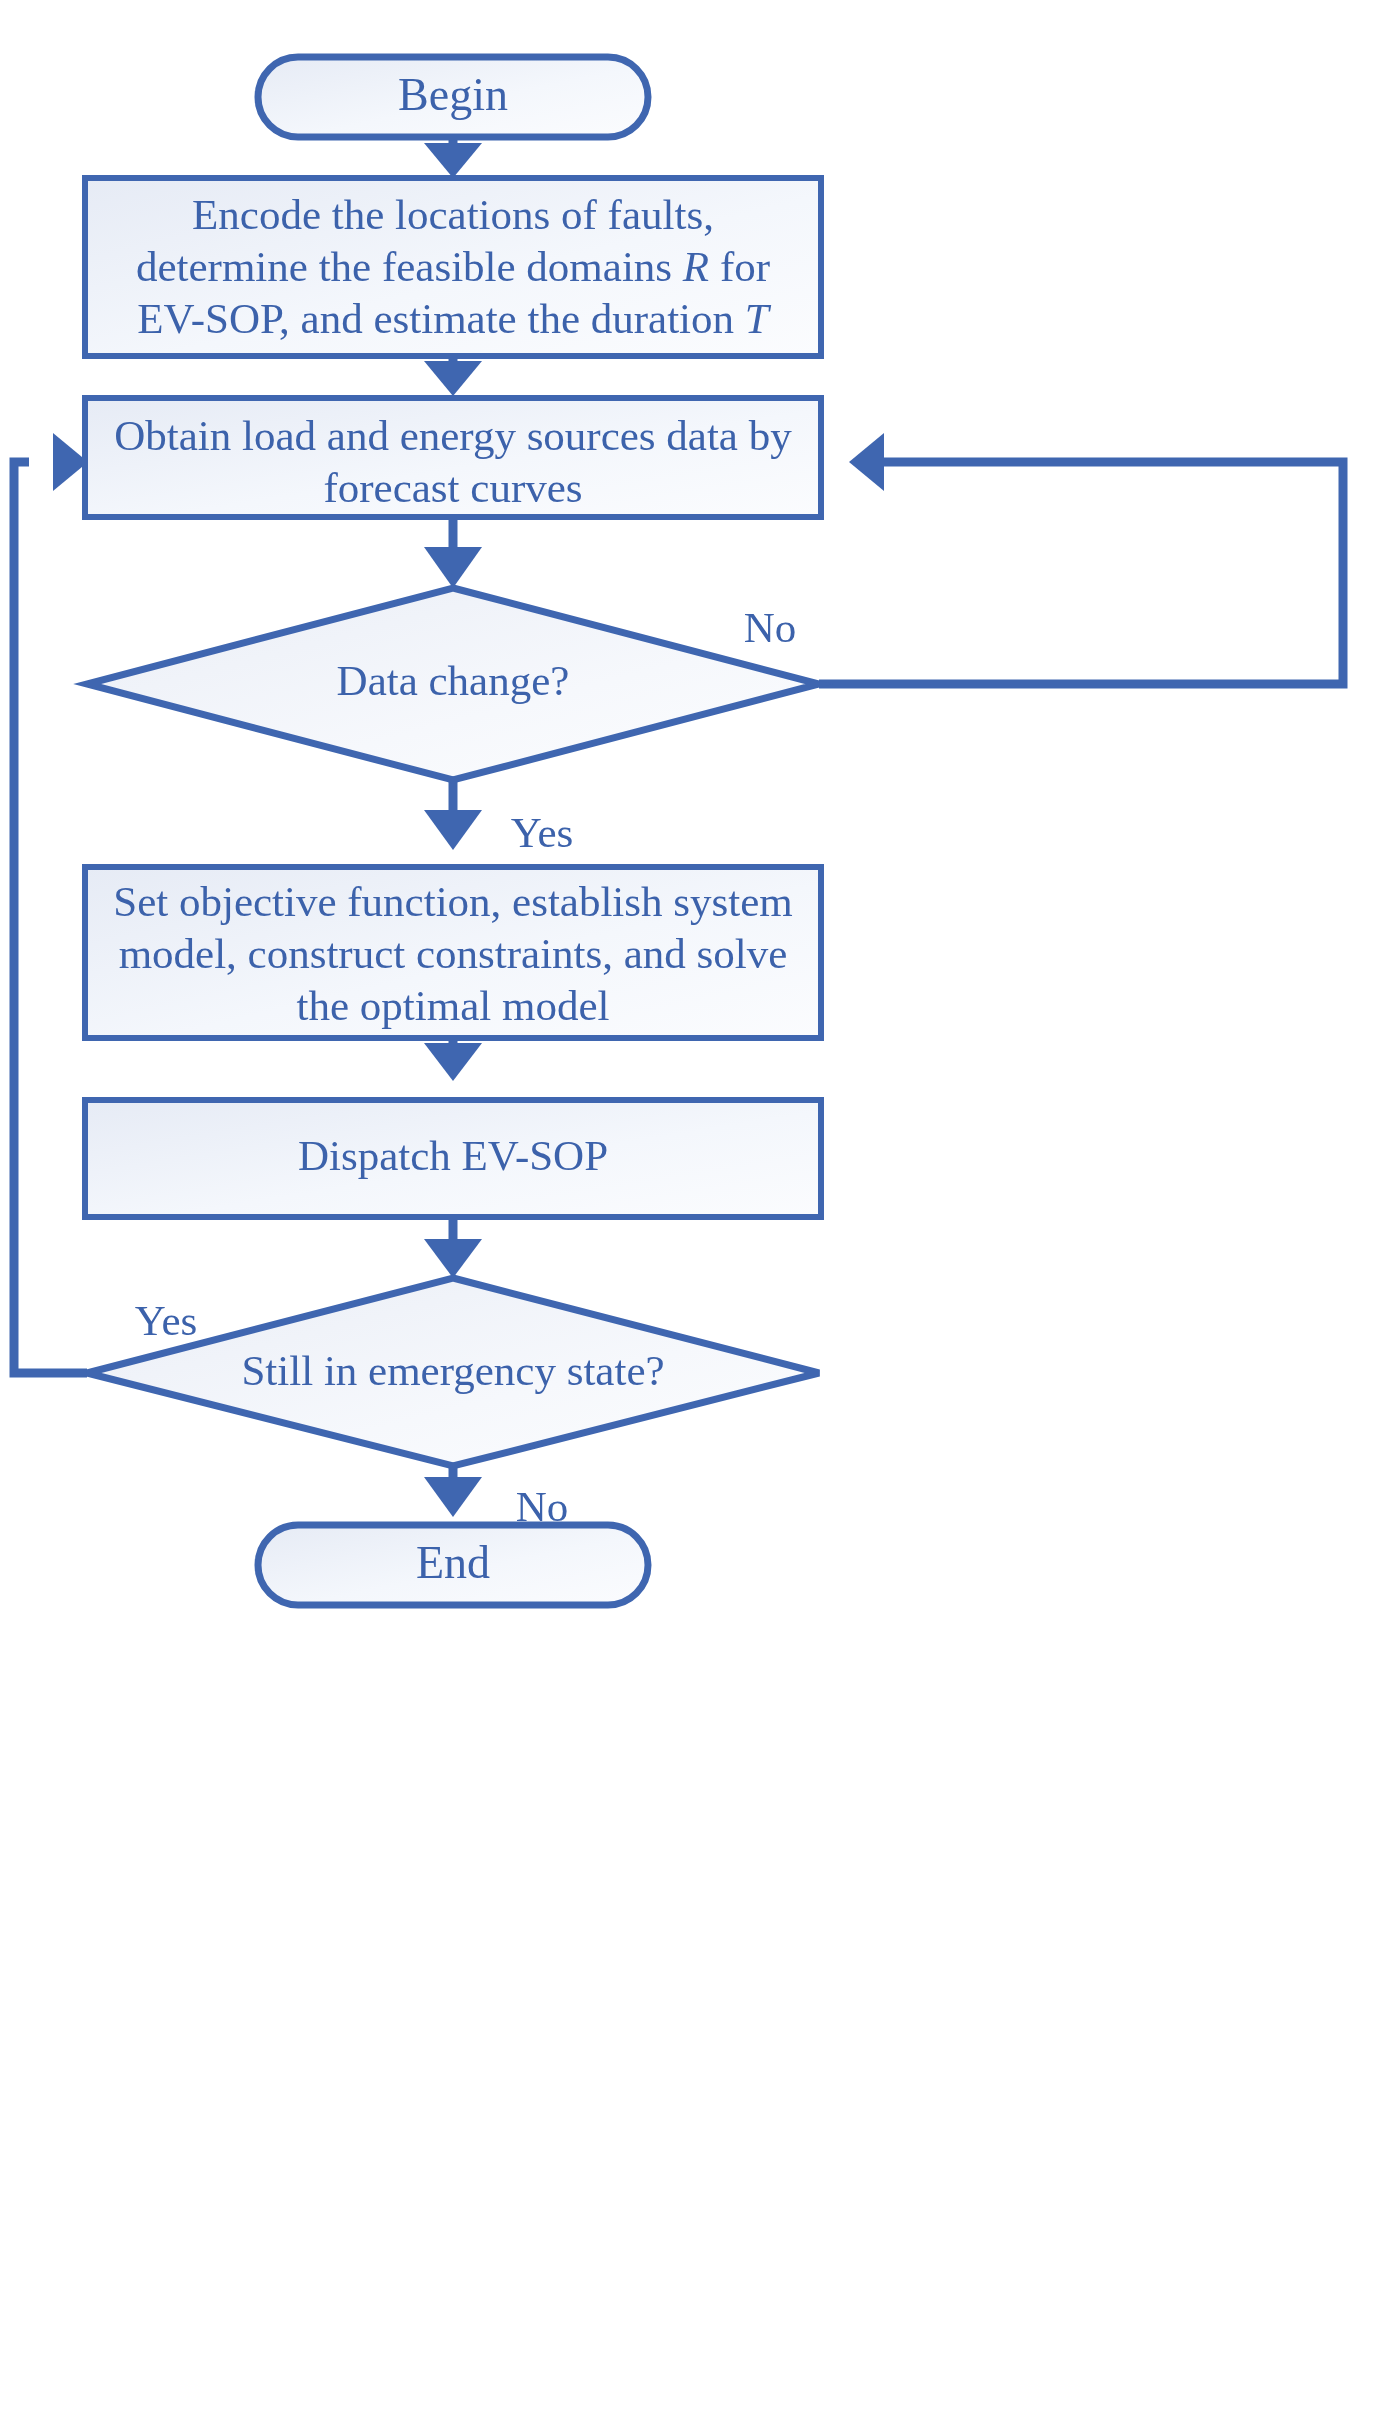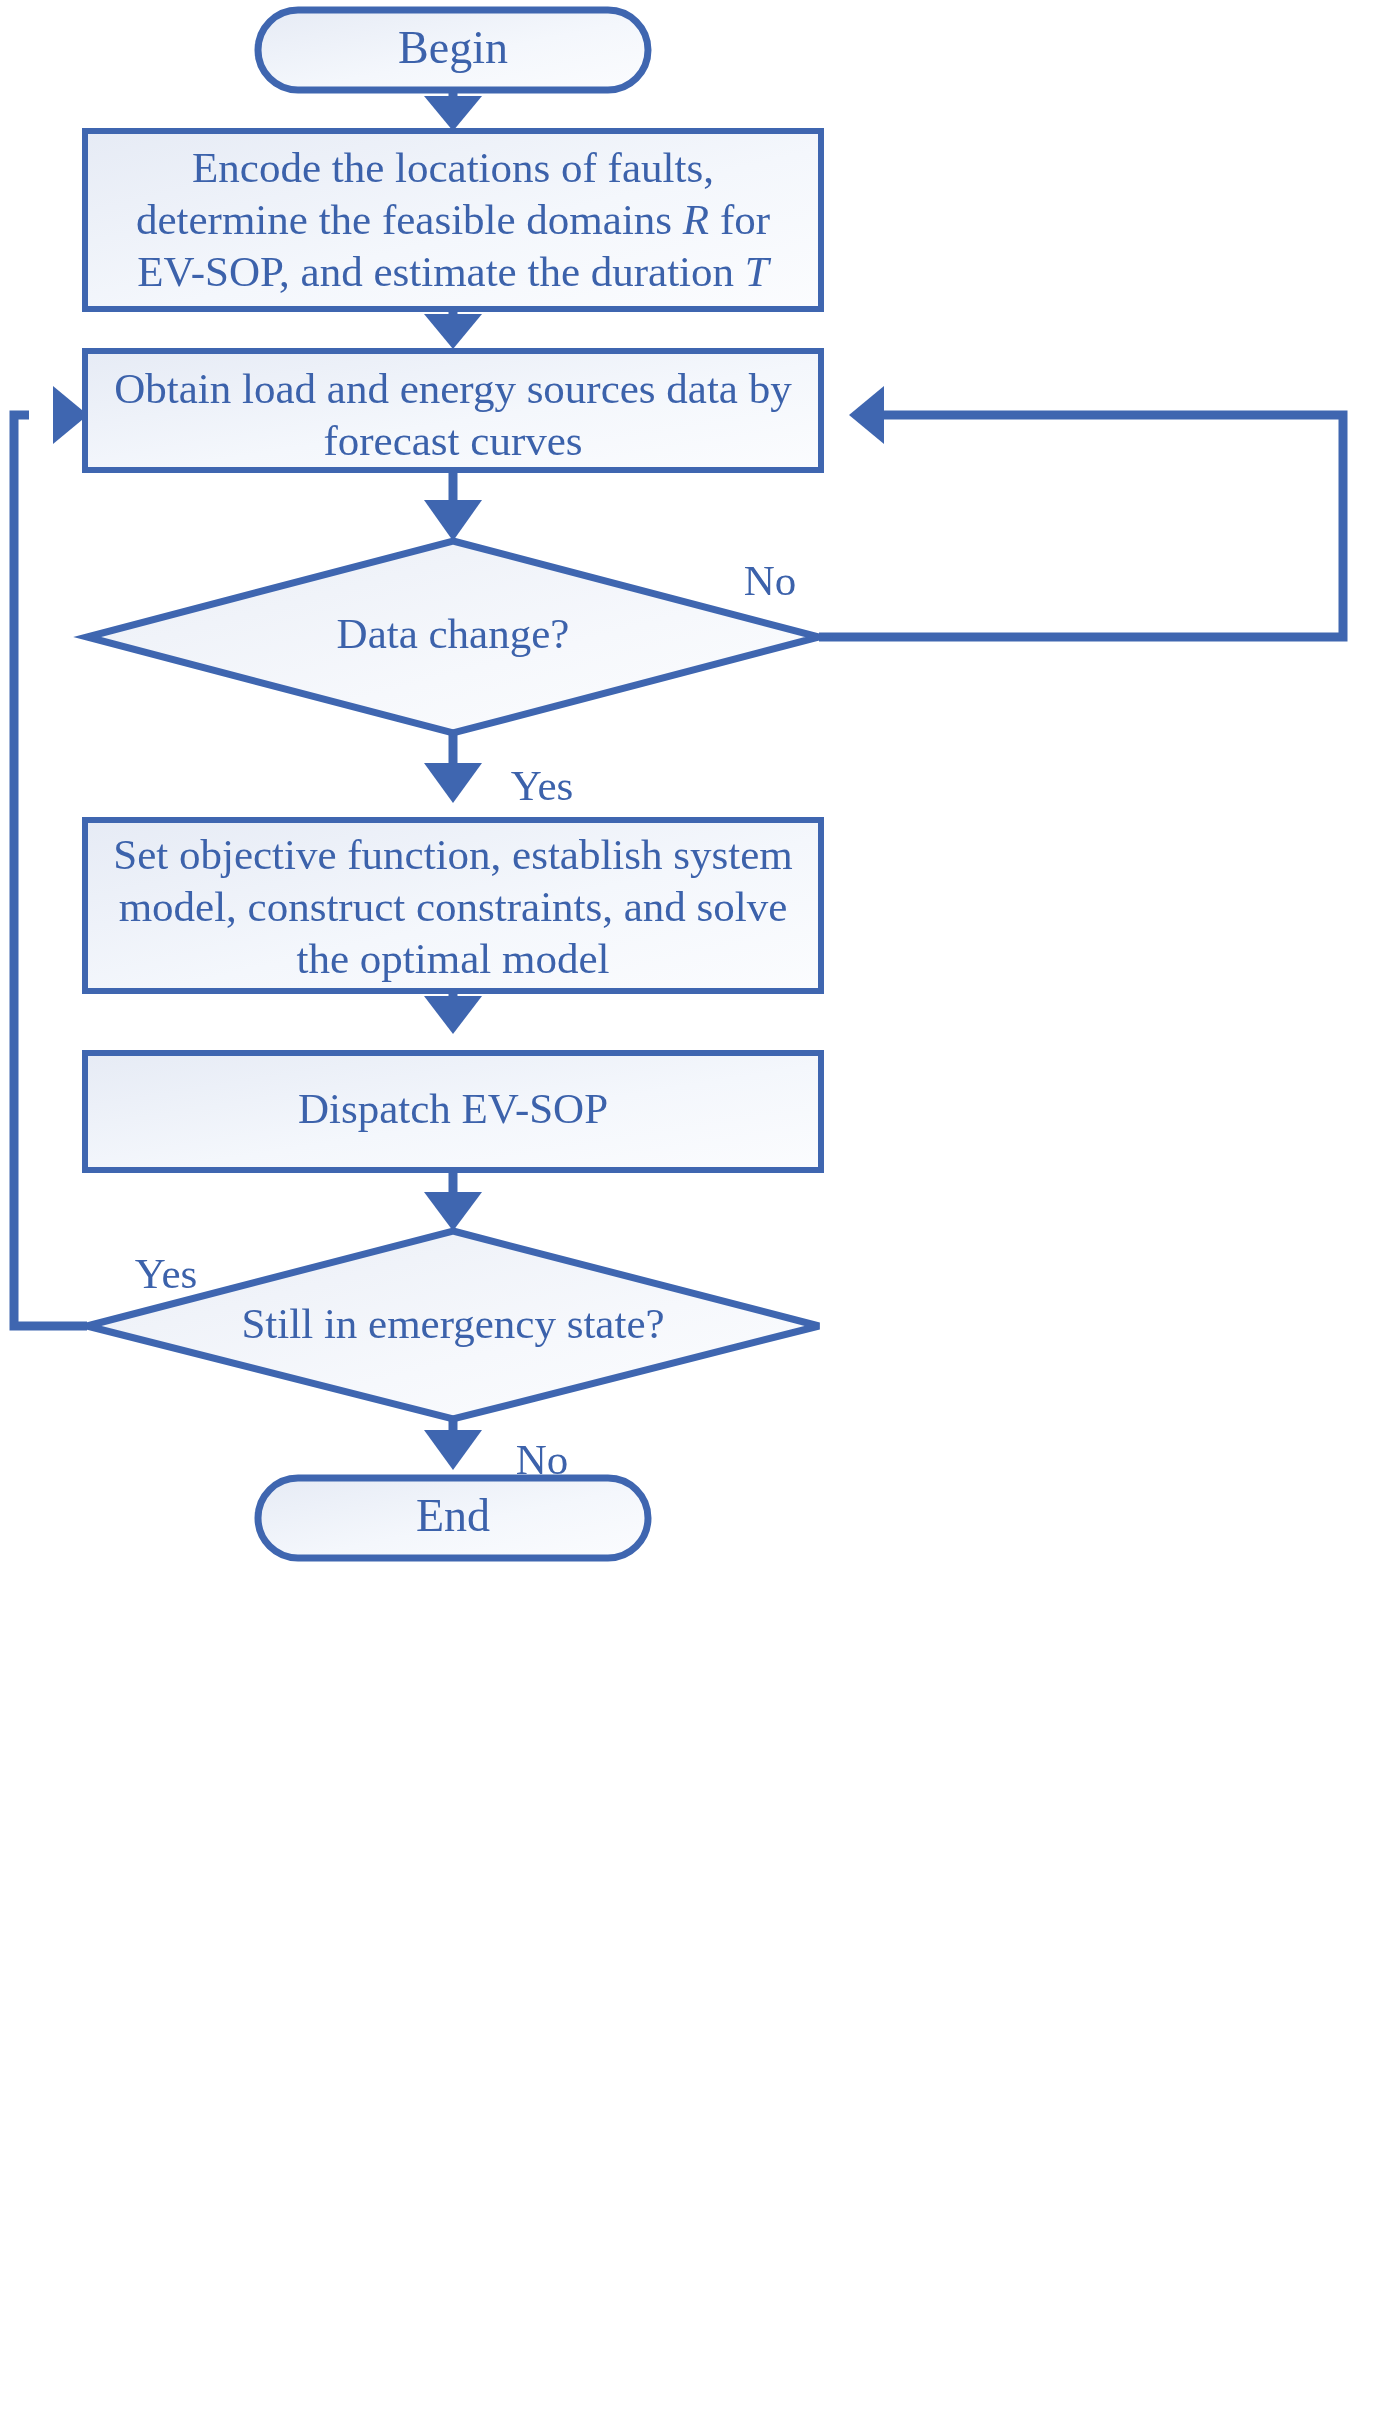--- a/index.html
+++ b/index.html
@@ -10,20 +10,21 @@
   body {
     width: 1389px;
     height: 2410px;
     font-family: "Liberation Serif", "DejaVu Serif", serif;
     overflow: hidden;
   }
   #flowchart-root {
     position: relative;
     width: 1389px;
     height: 1759px;
+    margin-top: 47px;
   }
   svg.chart {
     display: block;
     width: 1389px;
     height: 2410px;
   }
   .node-text {
     font-family: "Liberation Serif", "DejaVu Serif", serif;
     fill: #3C62AB;
     text-anchor: middle;

